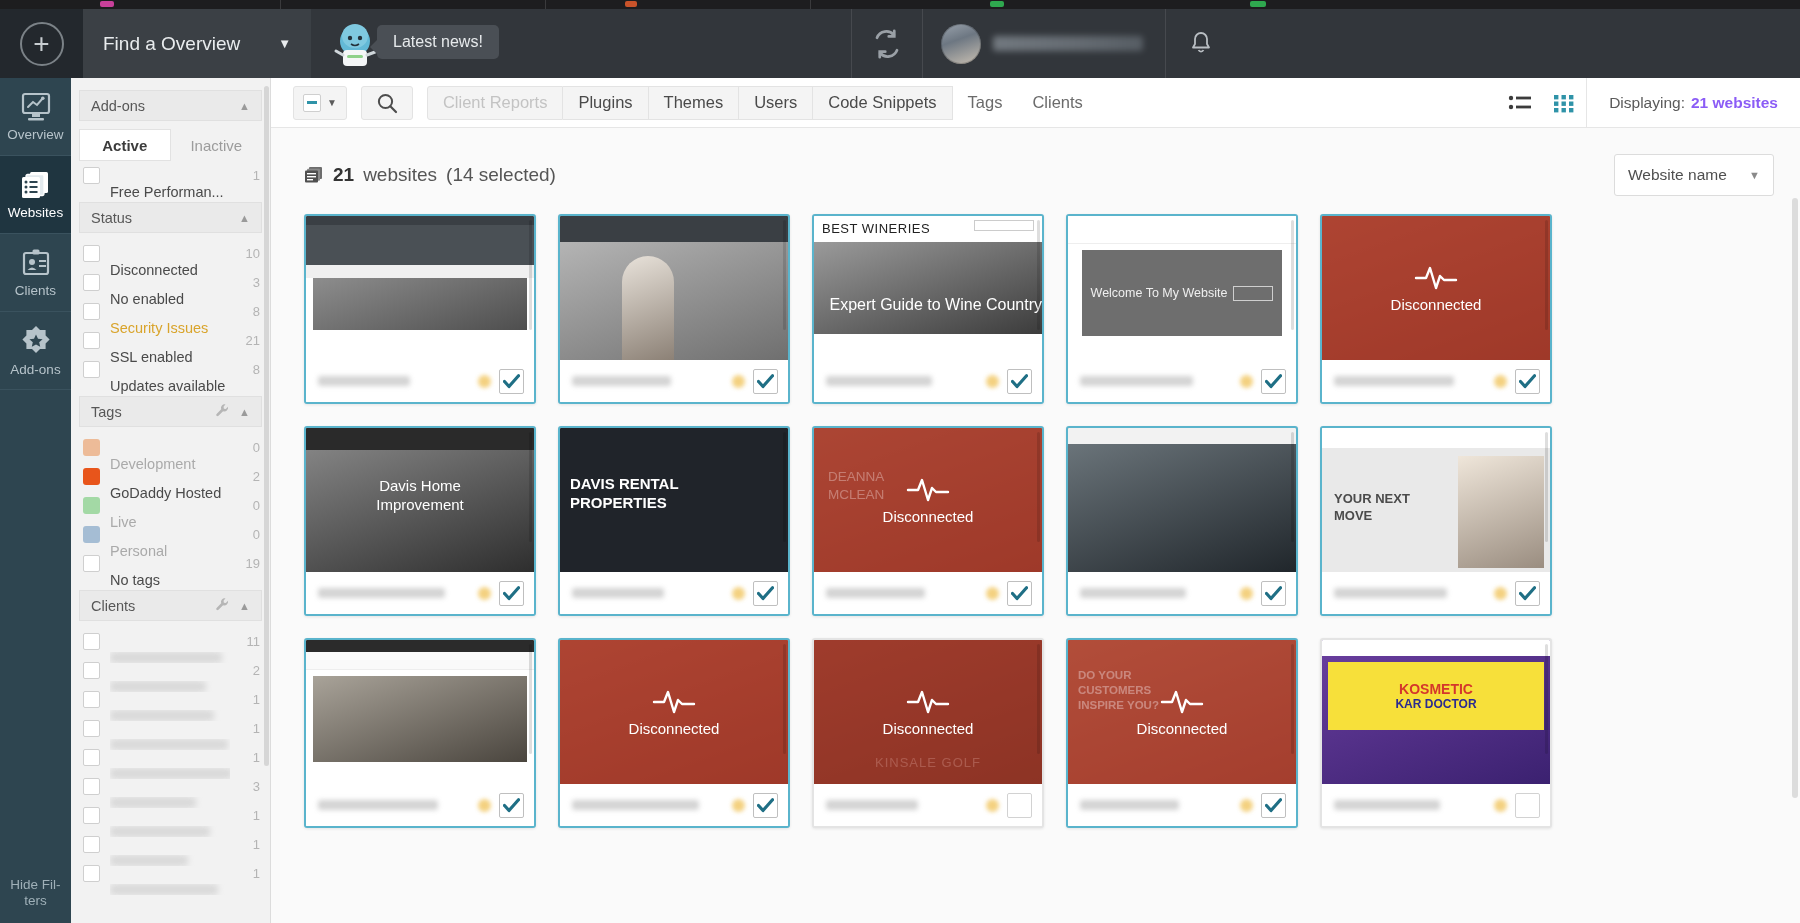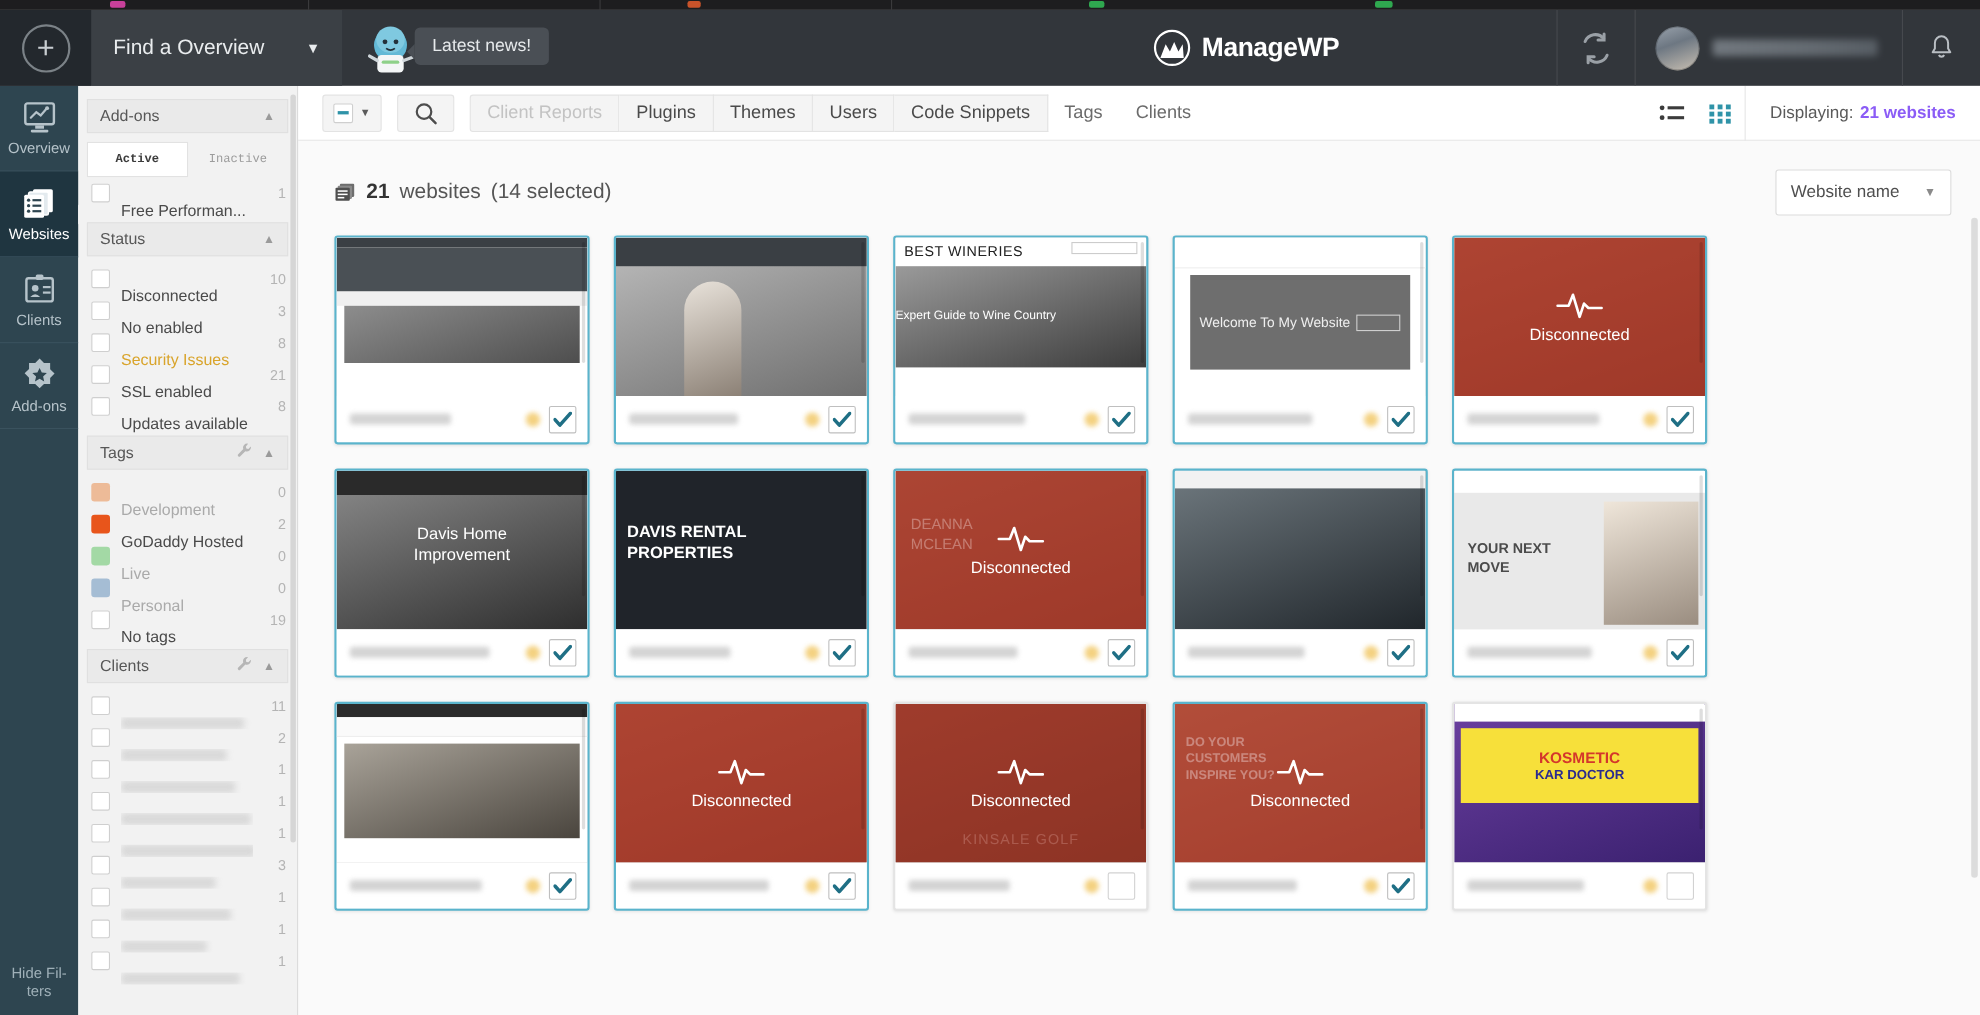--- a/index.html
+++ b/index.html
@@ -113,21 +113,21 @@
     margin: 12px 8px 0; background:#eaeaea; border:1px solid #e0e0e0;
     height: 31px; display:flex; align-items:center; padding: 0 11px;
     color:#575757; font-size: 14.5px; cursor:pointer;
   }
   .fsec-head .sp { flex:1; }
   .fsec-head .wrench { margin-right:9px; opacity:.55; }
   .fsec-head .chev { color:#9a9a9a; font-size: 11px; }
   .toggle-row { display:flex; margin: 8px 8px 0; height: 32px; }
   .tg {
     flex:1; display:flex; align-items:center; justify-content:center;
-    font-size: 11px; cursor:pointer; border:1px solid transparent;font-family:Liberation Mono, monospace;
+    font-size: 15px; cursor:pointer; border:1px solid transparent;
   }
   .tg.on { background:#fff; color:#3c3c3c; font-weight:bold; border-color:#e2e2e2; }
   .tg.off { color:#9c9c9c; }
   .frow {
     display:flex; align-items:center; height: 29px; padding: 0 10px 0 12px; gap: 10px;
     cursor:pointer;
   }
   .cb {
     width: 17px; height: 17px; background:#fff; border:1px solid #cfcfcf;
     border-radius: 2px; flex: none;
@@ -277,28 +277,20 @@
         <circle cx="21" cy="17" r="2.2" fill="#24313a"></circle>
         <circle cx="31" cy="17" r="2.2" fill="#24313a"></circle>
         <path d="M22 23 q4 3 8 0" stroke="#24313a" stroke-width="1.6" fill="none"></path>
         <rect x="14" y="29" width="24" height="16" rx="4" fill="#f4f6f7"></rect>
         <rect x="18" y="34" width="16" height="3" rx="1.5" fill="#8ed18a"></rect>
         <path d="M14 34 l-7 -4 M38 34 l8 -3" stroke="#cfd6da" stroke-width="3" stroke-linecap="round" fill="none"></path>
       </svg>
       <div class="bubble">Latest news!</div>
     </div>
 
-    <div class="brand">
-      <div class="brand-mark">
-        <svg viewBox="0 0 30 30" width="30" height="30">
-          <path d="M4 24 L9 11 L13 18 L17 9 L21 18 L25 11 L26 24 Z" fill="#fff"></path>
-        </svg>
-      </div>
-      <div class="brand-name">ManageWP</div>
-    </div>
 
     <div class="top-right">
       <div class="sync-cell">
         <svg width="30" height="30" viewBox="0 0 24 24">
           <path d="M4 7 a8 8 0 0 1 13.5 -2.2 M20 17 a8 8 0 0 1 -13.5 2.2" stroke="#9aa0a6" stroke-width="2.2" fill="none" stroke-linecap="round"></path>
           <path d="M17.8 1.5 l0 4.4 l-4.4 0" stroke="#9aa0a6" stroke-width="2.2" fill="none" stroke-linecap="round"></path>
           <path d="M6.2 22.5 l0 -4.4 l4.4 0" stroke="#9aa0a6" stroke-width="2.2" fill="none" stroke-linecap="round"></path>
         </svg>
       </div>
       <div class="user-cell">
@@ -657,21 +649,21 @@
             </div>
           </div>
         </div>
         <div class="card">
           <div class="thumb">
             <div class="shot">
               <div style="position:absolute;inset:0;background:#fff">
                 <div style="position:absolute;top:5px;left:8px;color:#222;font-size:13px;letter-spacing:.5px">BEST WINERIES</div>
                 <div style="position:absolute;top:4px;right:8px;width:60px;height:11px;border:1px solid #ccc"></div>
                 <div style="position:absolute;top:26px;left:0;right:0;height:92px;background:linear-gradient(160deg,#9a9a9a,#3c3c3c)"></div>
-                <div style="position:absolute;top:65px;left:0;right:0;text-align:left;color:#fff;font-size:11px">Expert Guide to Wine Country</div>
+                <div style="position:absolute;top:80px;left:0;right:0;text-align:right;color:#fff;font-size:16px">Expert Guide to Wine Country</div>
               </div>
             </div>
             <div class="thumb-scroll"></div>
           </div>
           <div class="card-foot">
             <div class="foot-text">
               <div class="foot-blur" style="width:106px"></div>
             </div>
             <div class="foot-dot"></div>
             <div class="card-cb on">

